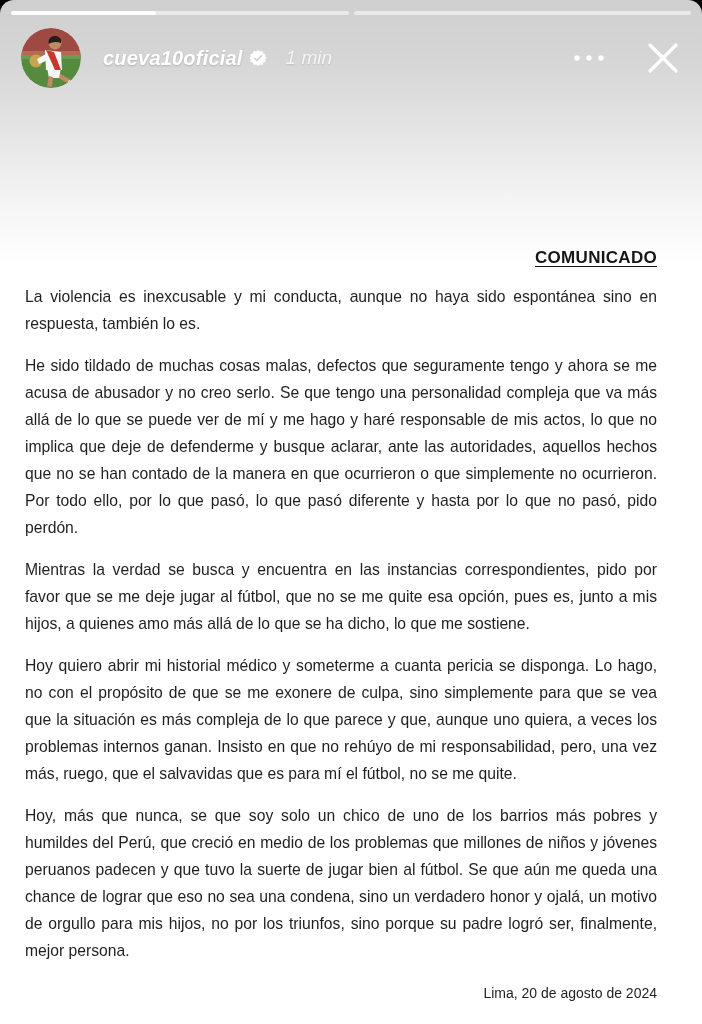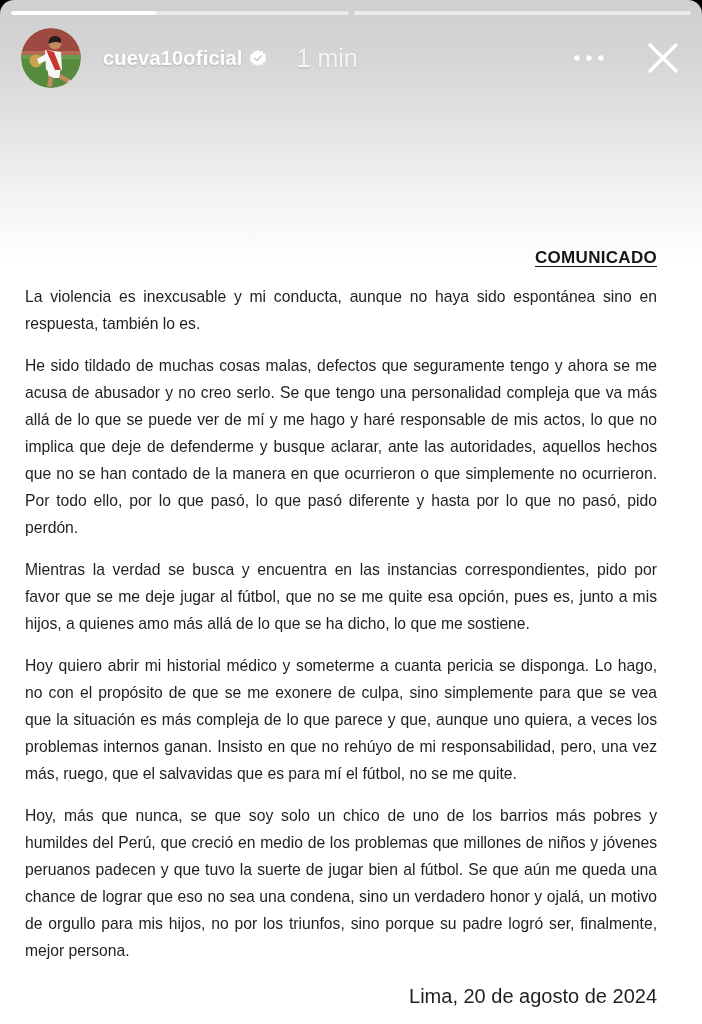--- a/index.html
+++ b/index.html
@@ -12,44 +12,44 @@
     background: linear-gradient(180deg, #cfcfcf 0%, #d6d6d6 6%, #e5e5e5 13%, #f5f5f5 20%, #ffffff 26%, #ffffff 100%);
     overflow: hidden;
   }
 
   
   .progress { position: absolute; top: 11px; left: 11px; right: 11px; height: 4px; display: flex; gap: 5px; }
   .progress .seg { flex: 1; height: 100%; border-radius: 3px; background: rgba(255,255,255,0.55); overflow: hidden; }
   .progress .fill { height: 100%; background: #ffffff; border-radius: 3px; }
 
   
-  .header { position: absolute; top: 27px; left: 21px; right: 20px; height: 62px; display: flex; align-items: center; }
+  .header { position: absolute; top: 27px; left: 21px; right: 20px; height: 62px; display: flex; align-items: center; font-style: italic; }
   .avatar { width: 60px; height: 60px; border-radius: 50%; overflow: hidden; flex: 0 0 auto; cursor: pointer; }
   .avatar svg { display: block; }
   .username {
     margin-left: 22px; font-size: 20px; font-weight: 600; color: #fff;
     text-shadow: 0 1px 2px rgba(0,0,0,0.18); letter-spacing: 0.2px; cursor: pointer;
   }
   .badge { margin-left: 7px; display: flex; align-items: center; }
-  .time { margin-left: 31px; font-size: 25px; color: rgba(255,255,255,0.82); text-shadow: 0 1px 2px rgba(0,0,0,0.12); }
+  .time { margin-left: 20px; font-size: 19px; color: rgba(255,255,255,0.82); text-shadow: 0 1px 2px rgba(0,0,0,0.12); }
   .spacer { flex: 1; }
   .dots { margin-right: 38px; display: flex; align-items: center; cursor: pointer; }
   .close { display: flex; align-items: center; cursor: pointer; }
 
   
   .doc { position: absolute; top: 248px; left: 25px; right: 45px; color: #1d1d1d; }
   .doc-title {
     text-align: right; font-size: 17px; font-weight: bold; letter-spacing: 0.3px;
     text-decoration: underline; text-underline-offset: 3px; margin-bottom: 15px; color: #161616;
   }
   .doc p {
     font-size: 15.7px; line-height: 27px; text-align: justify;
     margin-bottom: 15px; color: #1f1f1f;
   }
-  .date-line { text-align: right; font-size: 20px; margin-top: 21px; color: #1f1f1f; }
+  .date-line { text-align: right; font-size: 14px; margin-top: 21px; color: #1f1f1f; }
   .sig-wrap { text-align: center; margin-top: 38px; }
   .sig-wrap svg { display: inline-block; }
   .signed-name { text-align: center; font-size: 17px; font-weight: bold; letter-spacing: 0.4px; margin-top: 4px; color: #161616; }
 </style>
 </head>
 <body>
 
 <div class="stage">
   <div class="story">
 

